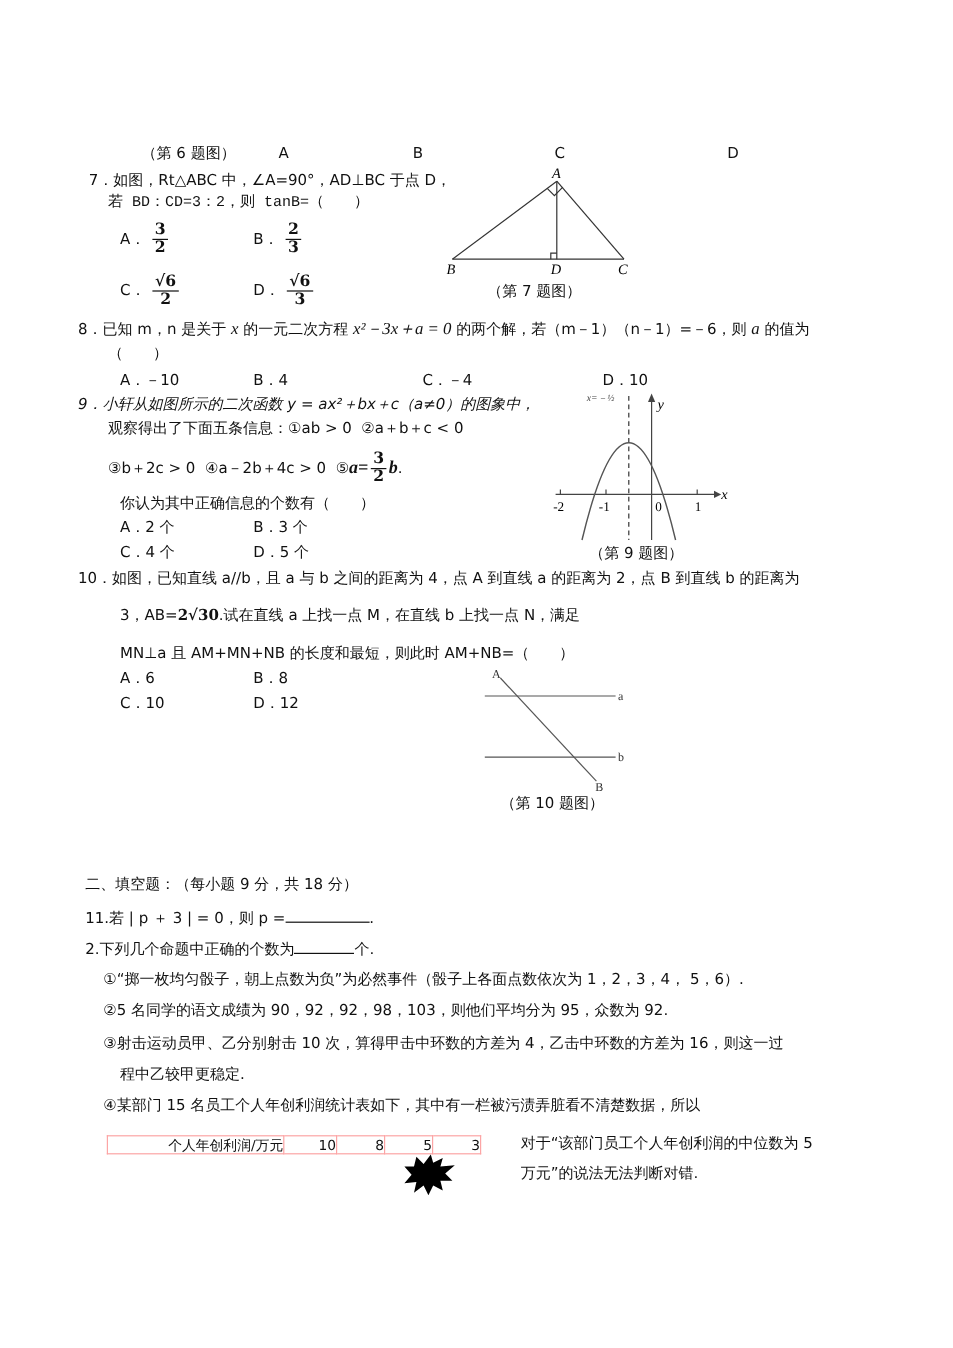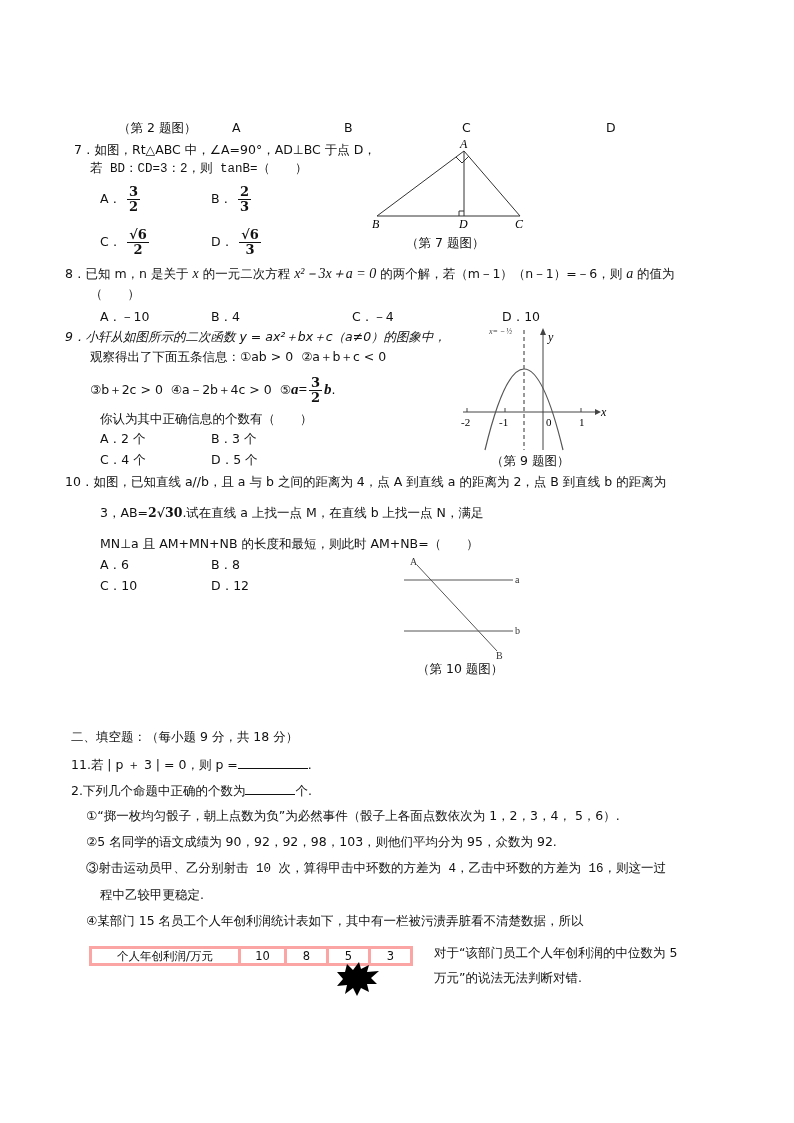--- a/index.html
+++ b/index.html
@@ -8,26 +8,26 @@
   .abs { position: absolute; white-space: nowrap; line-height: 16px; }
   .frac { display: inline-flex; flex-direction: column; align-items: center; vertical-align: middle;
           font-family: "DejaVu Serif", serif; font-weight: bold; font-size: 13px; line-height: 14px; margin: 0 2px; }
   .frac .num { border-bottom: 1px solid #111; padding: 0 2px; }
   .it { font-style: italic; font-family: "Liberation Serif", serif; font-size: 14px; }
   .bi { font-style: italic; font-weight: bold; font-family: "Liberation Serif", serif; font-size: 15px; }
   .bold { font-weight: bold; font-family: "DejaVu Serif", serif; text-align: right; }
   .blank { display: inline-block; border-bottom: 1px solid #111; height: 13px; vertical-align: baseline; }
   svg text { font-family: "Liberation Serif", serif; }
   table.stat { position: absolute; left: 89px; top: 946px; border-collapse: collapse; font-size: 11.5px; }
-  table.stat td { border: 3px solid #fca5a5; text-align: center; height: 14px; padding: 0; line-height: 14px; }
+  table.stat td { border: 1px solid #fca5a5; text-align: right; height: 14px; padding: 0; line-height: 14px; }
 </style>
 </head>
 <body>
 
-<div class="abs" style="left:118px;top:120px;">（第 2 题图）</div>
+<div class="abs" style="left:118px;top:120px;">（第 6 题图）</div>
 <div class="abs" style="left:232px;top:120px;">A</div>
 <div class="abs" style="left:344px;top:120px;">B</div>
 <div class="abs" style="left:462px;top:120px;">C</div>
 <div class="abs" style="left:606px;top:120px;">D</div>
 
 <div class="abs" style="left:74px;top:142px;">7．如图，Rt△ABC 中，∠A=90°，AD⊥BC 于点 D，</div>
 <div class="abs" style="left:90px;top:161px;font-family:Liberation Mono, monospace;">若 BD：CD=3：2，则 tanB=（　　）</div>
 
 <div class="abs" style="left:100px;top:185px;">
   <span>A．</span>
@@ -142,21 +142,21 @@
 
 <div class="abs" style="left:71px;top:755px;">
   <span>11.若 | p ＋ 3 | = 0，则 p =</span><span class="blank" style="width:70px;"></span><span>.</span>
 </div>
 
 <div class="abs" style="left:71px;top:781px;">
   <span>2.下列几个命题中正确的个数为</span><span class="blank" style="width:50px;"></span><span>个.</span>
 </div>
 <div class="abs" style="left:86px;top:808px;">①“掷一枚均匀骰子，朝上点数为负”为必然事件（骰子上各面点数依次为 1，2，3，4， 5，6）.</div>
 <div class="abs" style="left:86px;top:834px;">②5 名同学的语文成绩为 90，92，92，98，103，则他们平均分为 95，众数为 92.</div>
-<div class="abs" style="left:86px;top:861px;font-family:Liberation Mono, monospace;">③射击运动员甲、乙分别射击 10 次，算得甲击中环数的方差为 4，乙击中环数的方差为 16，则这一过</div>
+<div class="abs" style="left:86px;top:861px;">③射击运动员甲、乙分别射击 10 次，算得甲击中环数的方差为 4，乙击中环数的方差为 16，则这一过</div>
 <div class="abs" style="left:100px;top:887px;">程中乙较甲更稳定.</div>
 <div class="abs" style="left:86px;top:913px;">④某部门 15 名员工个人年创利润统计表如下，其中有一栏被污渍弄脏看不清楚数据，所以</div>
 
 <table class="stat">
   <tbody>
       <tr>
     <td style="width:146px;">个人年创利润/万元</td>
     <td style="width:43px;">10</td>
     <td style="width:39px;">8</td>
     <td style="width:39px;">5</td>

